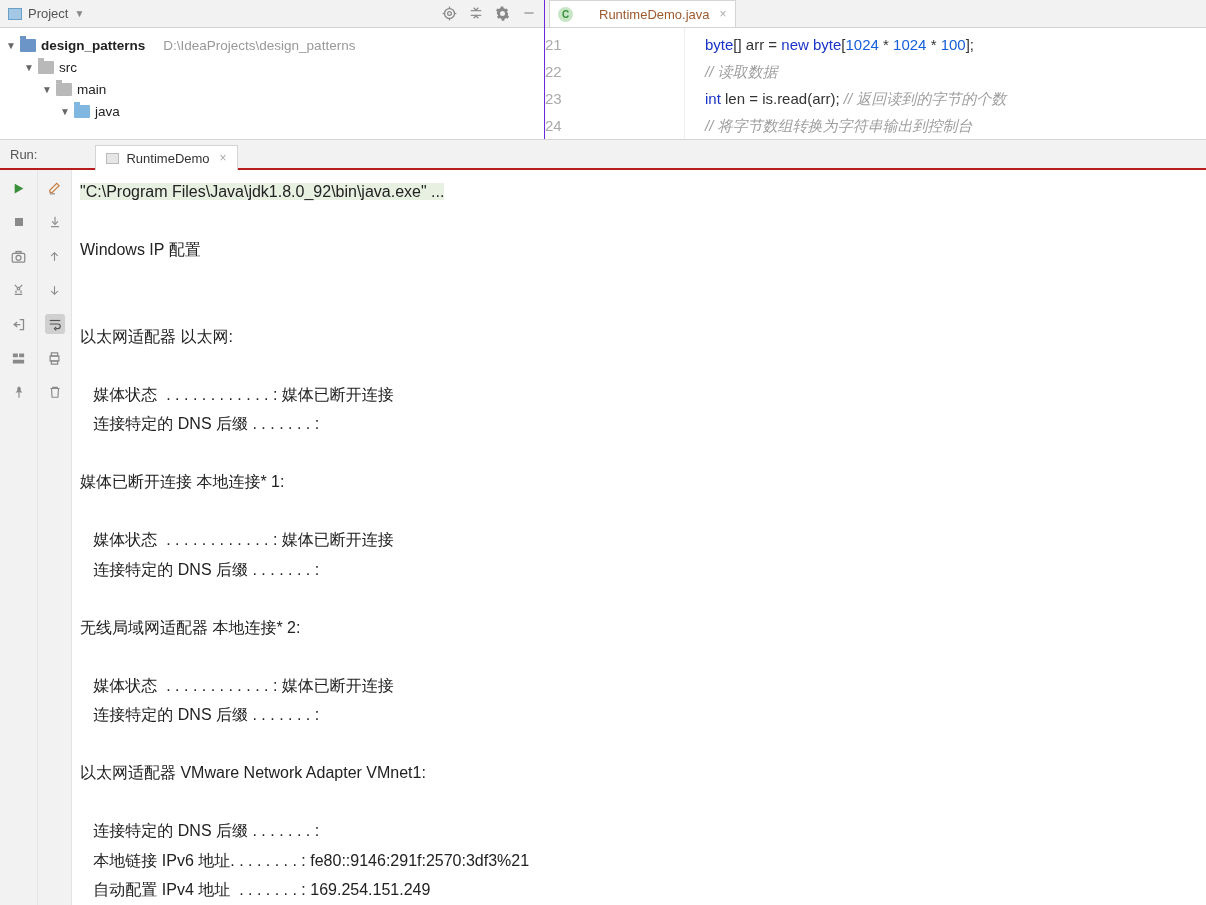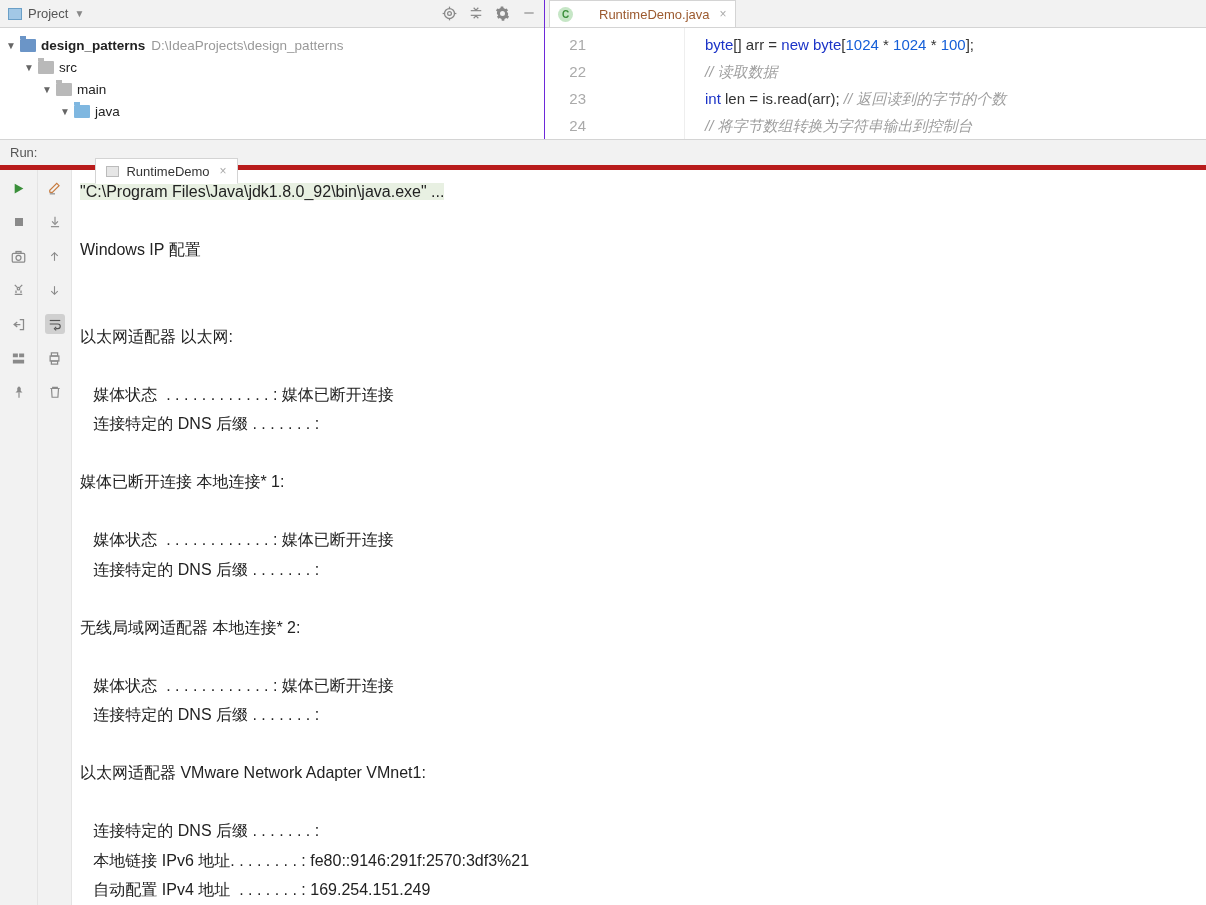--- a/index.html
+++ b/index.html
@@ -15,47 +15,47 @@
 .tree { padding:6px 0; font-size:13.5px; color:#222; }
 .tree-row { display:flex; align-items:center; height:22px; padding-left:4px; }
 .tree-row .arrow { width:14px; text-align:center; color:#666; font-size:10px; }
 .tree-row .folder { width:16px; height:13px; margin:0 5px 0 2px; background:#b9b9b9; border-radius:1px; position:relative; }
 .tree-row .folder::before { content:""; position:absolute; top:-3px; left:0; width:6px; height:3px; background:#b9b9b9; }
 .tree-row .folder.blue { background:#7fb7e0; }
 .tree-row .folder.blue::before { background:#7fb7e0; }
 .tree-row .folder.proj { background:#6b95c7; }
 .tree-row .folder.proj::before { background:#6b95c7; }
 .tree-row .bold { font-weight:600;text-align:right; }
-.tree-row .path { color:#999; margin-left:6px; }
+.tree-row .path { color:#999; margin-left:18px; }
 .ind1 { padding-left:22px; } .ind2 { padding-left:40px; } .ind3 { padding-left:58px; }
 
 .editor-pane { flex:1; display:flex; flex-direction:column; }
 .tabs { height:28px; background:#f2f2f2; display:flex; align-items:flex-end; border-bottom:1px solid #d4d4d4; }
 .tab { height:27px; background:#fff; border:1px solid #d4d4d4; border-bottom:none; display:flex; align-items:center; padding:0 8px; margin-left:4px; font-size:13px; }
 .tab .j-icon { width:15px; height:15px; border-radius:50%; background:#c6e6c6; color:#3b8f3b; font-size:10px; font-weight:bold; display:flex; align-items:center; justify-content:center; margin-right:6px; }
 .tab .name { color:#9c5a2f;margin-left:20px; }
 .tab .close { margin-left:10px; color:#aaa; font-size:12px; cursor:pointer; }
 .editor { flex:1; display:flex; font-family:Consolas,"Courier New",monospace; font-size:15px; overflow:hidden; }
-.gutter { width:140px; background:#fff; text-align:right; color:#aaa; padding:3px 98px 0 0; line-height:27px; border-right:1px solid #eee; }
+.gutter { width:140px; background:#fff; text-align:left; color:#aaa; padding:3px 98px 0 0; line-height:27px; border-right:1px solid #eee; }
 .code { flex:1; padding:3px 0 0 20px; line-height:27px; white-space:pre; }
 .kw { color:#1b33c7; } .num { color:#155fd8; }
 .cmt { color:#9e9e9e; font-style:italic;margin-top:9px; }
 .run-left-gutter { width:38px; background:#f2f2f2; border-right:1px solid #e4e4e4; display:flex; flex-direction:column; align-items:center; padding-top:8px; gap:14px; color:#8a8a8a; }
 .run-left-gutter .btn { width:20px; height:20px; display:flex; align-items:center; justify-content:center; cursor:pointer; }
 .play svg { fill:#3a8f3a; }
 .run-col2 { width:34px; background:#f2f2f2; border-right:1px solid #e4e4e4; display:flex; flex-direction:column; align-items:center; padding-top:8px; gap:14px; color:#8a8a8a; }
 .run-col2 .btn { width:20px; height:20px; display:flex; align-items:center; justify-content:center; cursor:pointer; }
 .run-col2 .btn.active { background:#d0d0d0; border-radius:3px; }
 .console { flex:1; padding:8px 4px 8px 8px; font-family:Consolas,"SimSun","Courier New",monospace; font-size:16px; line-height:28.5px; white-space:pre; overflow:auto; color:#222; }
 .console .cmdline { background:#e8f0e2; display:inline; }
 .layout { display:flex; flex-direction:column; height:905px; }
 .run-section { display:flex; flex-direction:column; flex:1; }
-.run-tabs-row { height:30px; background:#f2f2f2; border-bottom:5px solid #b91c1c; display:flex; align-items:flex-end; }
+.run-tabs-row { height:30px; background:#f2f2f2; border-bottom:2px solid #b91c1c; display:flex; align-items:flex-end; }
 .run-tabs-row .rlabel { padding:0 10px; color:#555; align-self:center; }
-.run-tabs-row .rtab { height:26px; background:#fff; border:1px solid #d4d4d4; border-bottom:1px solid #fff; display:flex; align-items:center; padding:0 10px; margin-left:48px; position:relative; top:19px; }
+.run-tabs-row .rtab { height:26px; background:#fff; border:1px solid #d4d4d4; border-bottom:1px solid #fff; display:flex; align-items:center; padding:0 10px; margin-left:48px; position:relative; top:3px; }
 .run-tabs-row .rtab .sq { width:13px; height:11px; background:#e6e6e6; border:1px solid #bbb; margin-right:7px; }
 .run-tabs-row .rtab .close { margin-left:10px; color:#aaa; font-size:12px; cursor:pointer; }
 .run-main { flex:1; display:flex; overflow:hidden; }
 svg { display:block; }
 </style>
 </head>
 <body>
 
 <div class="layout">
   <div class="top-row">

